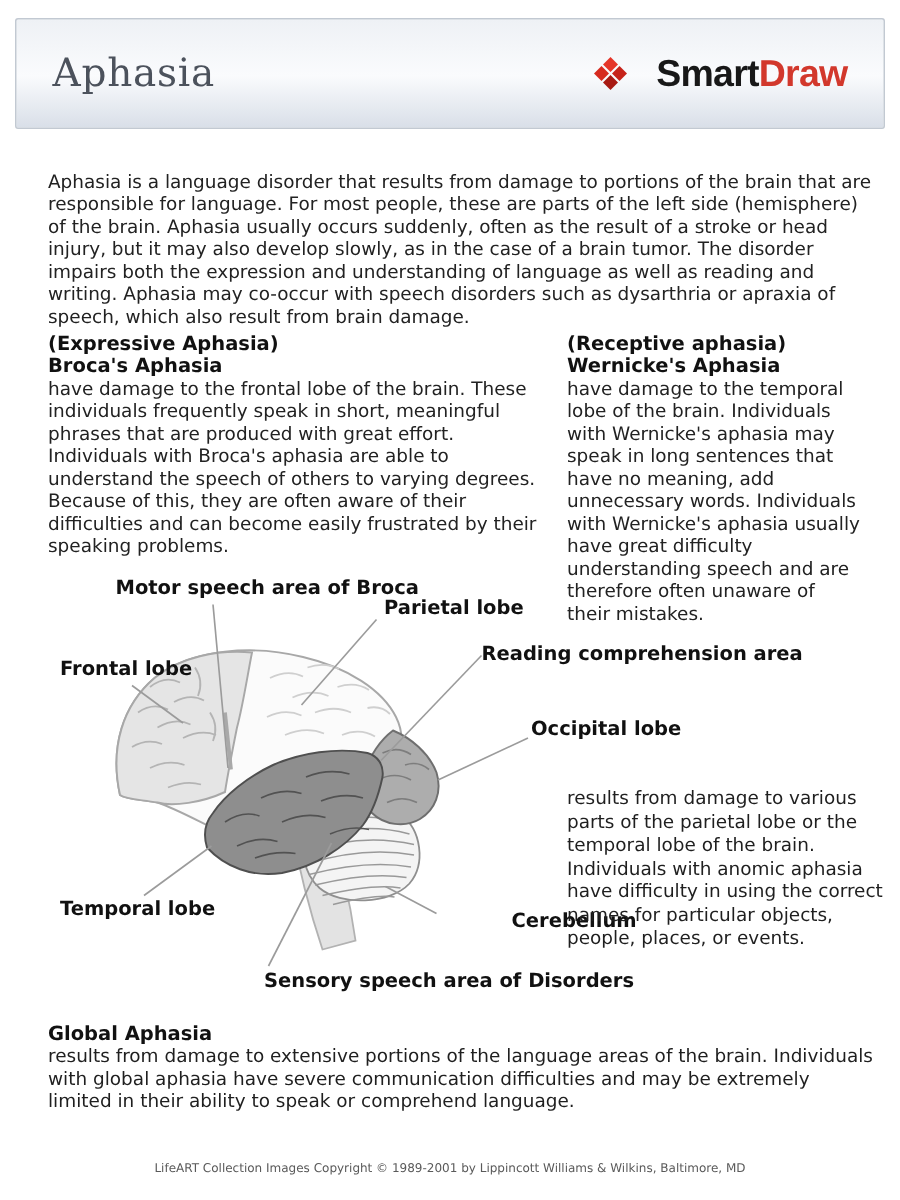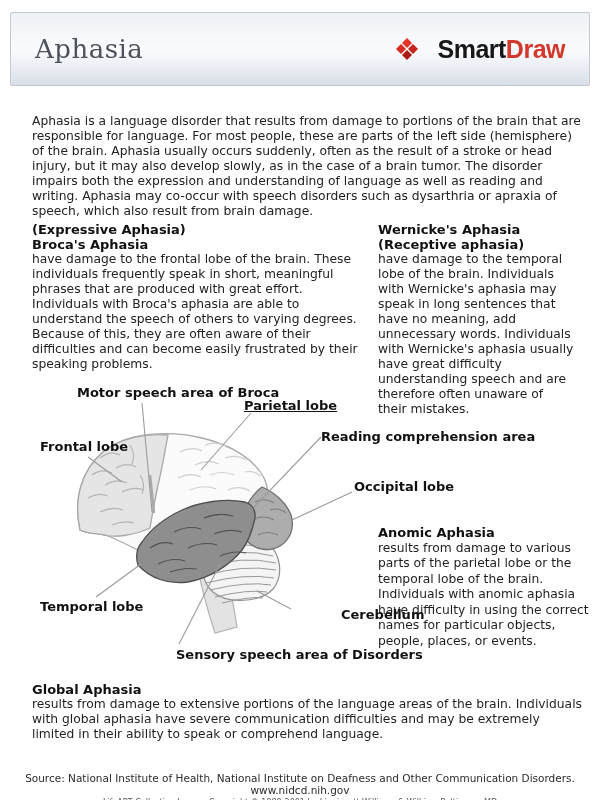--- a/index.html
+++ b/index.html
@@ -70,22 +70,22 @@
 
   <p class="intro">Aphasia is a language disorder that results from damage to portions of the brain that are responsible for language. For most people, these are parts of the left side (hemisphere) of the brain. Aphasia usually occurs suddenly, often as the result of a stroke or head injury, but it may also develop slowly, as in the case of a brain tumor. The disorder impairs both the expression and understanding of language as well as reading and writing. Aphasia may co-occur with speech disorders such as dysarthria or apraxia of speech, which also result from brain damage.</p>
 
   <div class="col col-left">
     <div class="col-heading">(Expressive Aphasia)</div>
     <div class="col-heading">Broca's Aphasia</div>
     <div>have damage to the frontal lobe of the brain. These individuals frequently speak in short, meaningful phrases that are produced with great effort. Individuals with Broca's aphasia are able to understand the speech of others to varying degrees. Because of this, they are often aware of their difficulties and can become easily frustrated by their speaking problems.</div>
   </div>
 
   <div class="col col-right">
+    <div class="col-heading">(Receptive aphasia)</div>
     <div class="col-heading">Wernicke's Aphasia</div>
-    <div class="col-heading">(Receptive aphasia)</div>
     <div>have damage to the temporal lobe of the brain.  Individuals with Wernicke's aphasia may speak in long sentences that have no meaning, add unnecessary words. Individuals with Wernicke's aphasia usually have great difficulty understanding speech and are therefore often unaware of their mistakes.</div>
   </div>
 
   <div class="diagram">
     <svg width="600" height="296" viewBox="0 0 600 296">
 
       <path stroke="#b2b2b2" stroke-width="1.2" d="M194,170 L217,163 C226,190 233,218 237,247 L215,253 C206,226 199,198 194,170 Z" fill="#e3e3e3"></path>
 
       <path stroke="#8f8f8f" stroke-width="1.2" d="M206,174 C214,158 248,151 267,163 C281,173 284,196 273,209 C260,223 227,224 213,212 C202,202 200,187 206,174 Z" fill="#f4f4f4"></path>
       <g stroke="#999" stroke-width="1" fill="none">
@@ -153,37 +153,35 @@
         <path d="M88,77 L122,102"></path>
         <path d="M321,57 L254,127"></path>
         <path d="M352,112 L292,140"></path>
         <path d="M96,217 L141,184"></path>
         <path d="M291,229 L257,211"></path>
         <path d="M179,264 L221,182"></path>
       </g>
     </svg>
 
     <div class="dlabel" style="left:77px;  top:5px;">Motor speech area of Broca</div>
-    <div class="dlabel" style="left:244px; top:18px;text-decoration:underline;">Parietal lobe</div>
+    <div class="dlabel" style="left:256px; top:18px;">Parietal lobe</div>
     <div class="dlabel" style="left:40px;  top:59px;">Frontal lobe</div>
     <div class="dlabel" style="left:321px; top:49px;">Reading comprehension area</div>
     <div class="dlabel" style="left:354px; top:99px;">Occipital lobe</div>
     <div class="dlabel" style="left:40px;  top:219px;">Temporal lobe</div>
     <div class="dlabel" style="left:300px; top:227px;margin-left:41px;">Cerebellum</div>
     <div class="dlabel" style="left:176px; top:267px;">Sensory speech area of Disorders</div>
 
     <div class="anomic">
-      <div class="anomic-heading">Anomic Aphasia</div>
       <div>results from damage to various parts of the parietal lobe or the temporal lobe of the brain. Individuals with anomic aphasia have difficulty in using the correct names for particular objects, people, places, or events.</div>
     </div>
   </div>
 
   <div class="global">
     <div class="global-heading">Global Aphasia</div>
     <div>results from damage to extensive portions of the language areas of the brain. Individuals with global aphasia have severe communication difficulties and may be extremely limited in their ability to speak or comprehend language.</div>
   </div>
 
   <div class="footer">
-    <div class="footer-source">Source: National Institute of Health, National Institute on Deafness and Other Communication Disorders.  www.nidcd.nih.gov</div>
     <div class="footer-copy">LifeART Collection Images Copyright © 1989-2001 by Lippincott Williams &amp; Wilkins, Baltimore, MD</div>
   </div>
 
 </div>
 
 </body></html>

